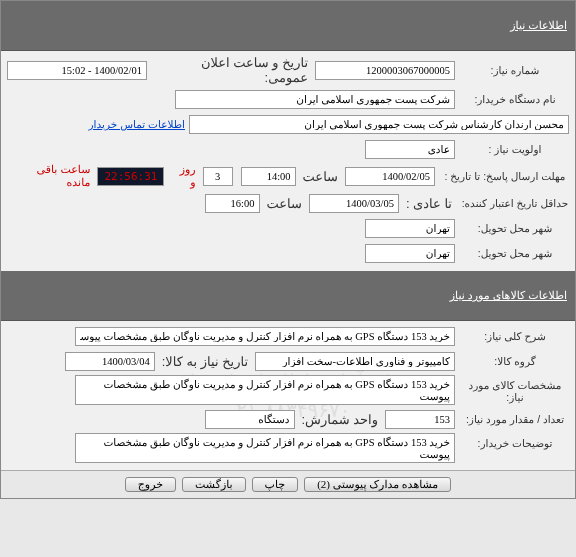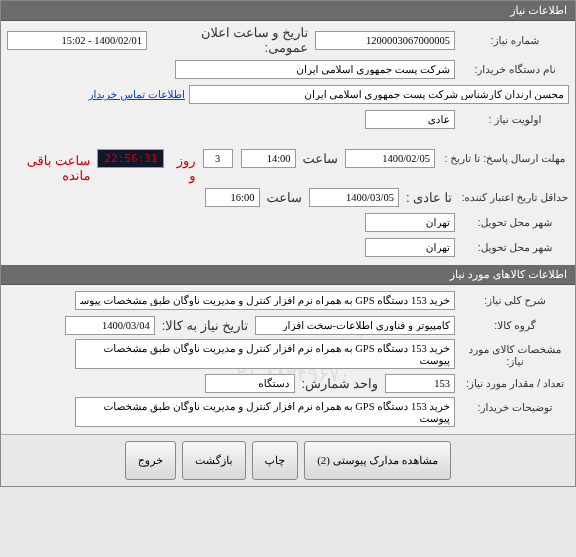--- a/index.html
+++ b/index.html
@@ -10,23 +10,24 @@
   width: 576px;
   direction: rtl;
 }
 .panel {
   background: #f0f0f0;
   border: 1px solid #888;
 }
 .section-header {
   background: #6b6b6b;
   color: #fff;
-  padding: 3px 8px;
+  padding: 18px 8px;
   font-size: 11px;
   border-bottom: 1px solid #555;
+  text-decoration: underline;
 }
 .content {
   padding: 4px 6px;
   position: relative;
 }
 .watermark {
   position: absolute;
   top: 50%;
   left: 50%;
   transform: translate(-50%, -50%);
@@ -81,21 +82,21 @@
 }
 .countdown {
   background: #0f172a;
   border: 1px solid #999;
   padding: 2px 6px;
   color: #c00;
   font-family: monospace;
   direction: ltr;
   font-size: 11px;
 }
-.remaining { color: #c00; font-size: 13px; margin-top: 20px; }
+.remaining { color: #c00; font-size: 11px; }
 .textarea {
   background: #fff;
   border: 1px solid #999;
   width: 380px;
   height: 30px;
   padding: 2px 4px;
   font-size: 10.5px;
   font-family: Tahoma;
   resize: none;
   direction: rtl;
@@ -105,21 +106,21 @@
   gap: 6px;
   padding: 6px;
   justify-content: center;
   background: #e8e8e8;
   border-top: 1px solid #aaa;
 }
 .btn {
   background: linear-gradient(#f8f8f8, #d8d8d8);
   border: 1px solid #888;
   border-radius: 3px;
-  padding: 12px 12px;
+  padding: 0 12px;
   font-size: 11px;
   cursor: pointer;
   font-family: Tahoma;
 }
 </style>
 </head>
 <body>
 
 <div class="panel">
   <div class="section-header">اطلاعات نیاز</div>

